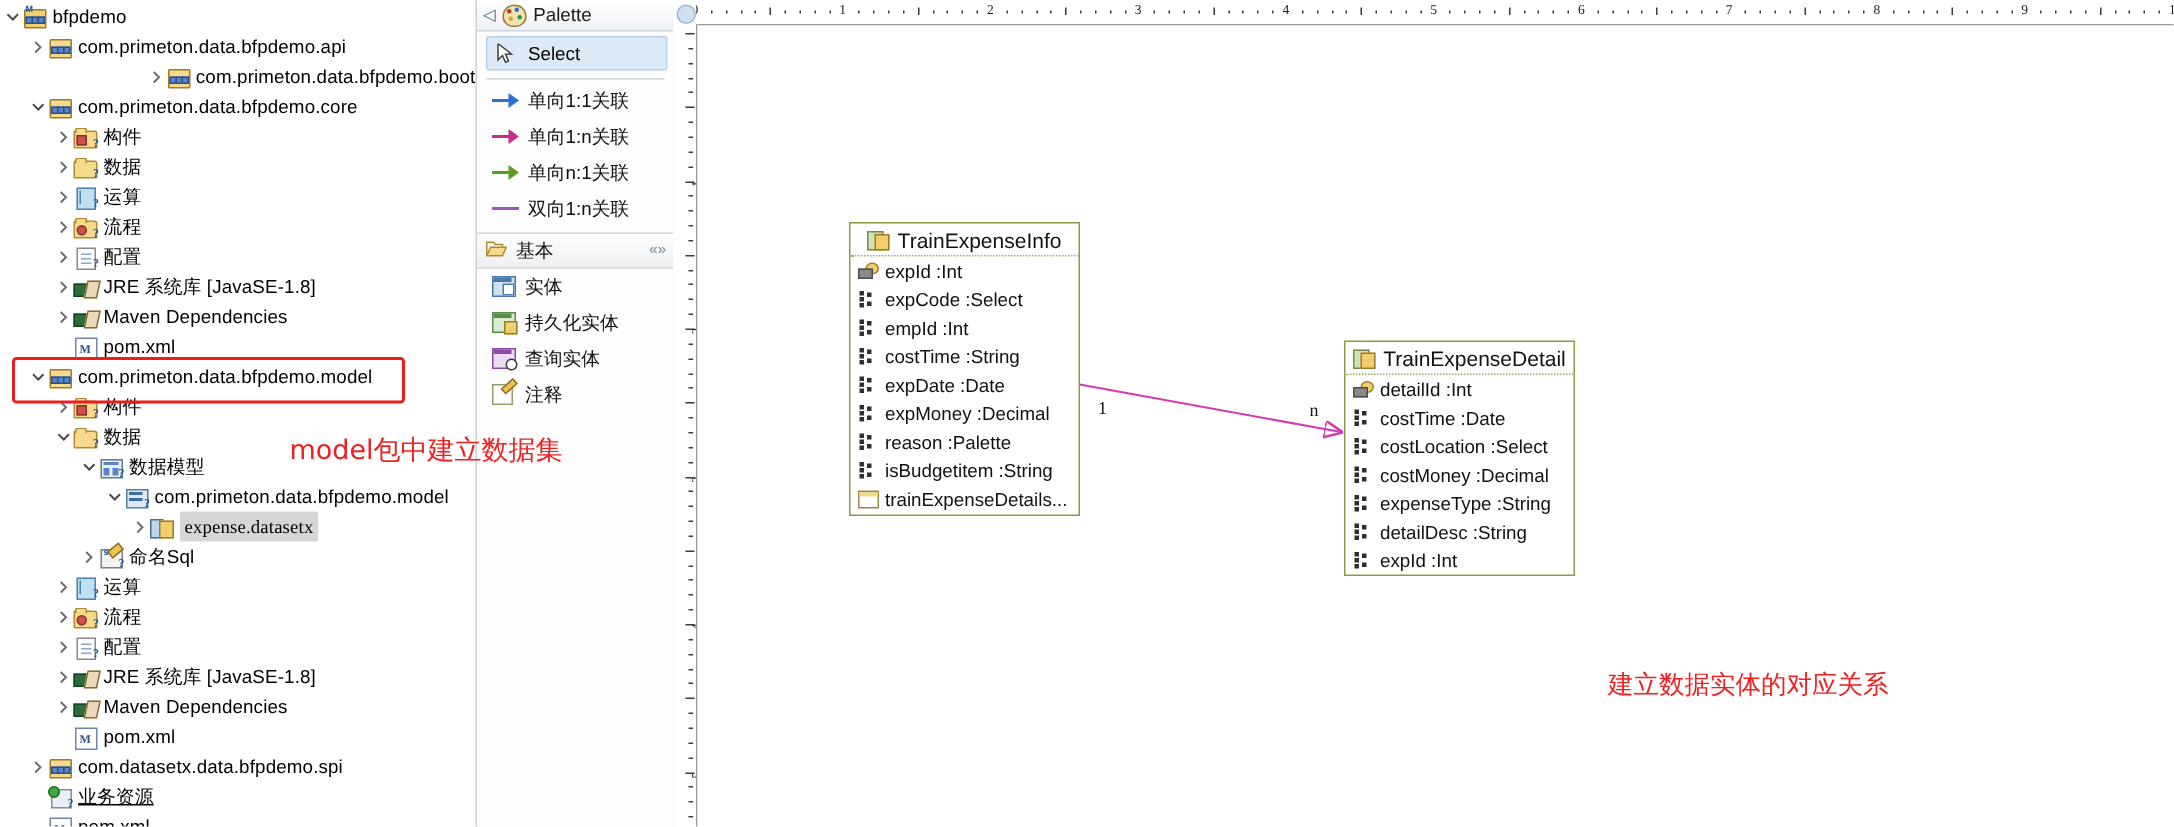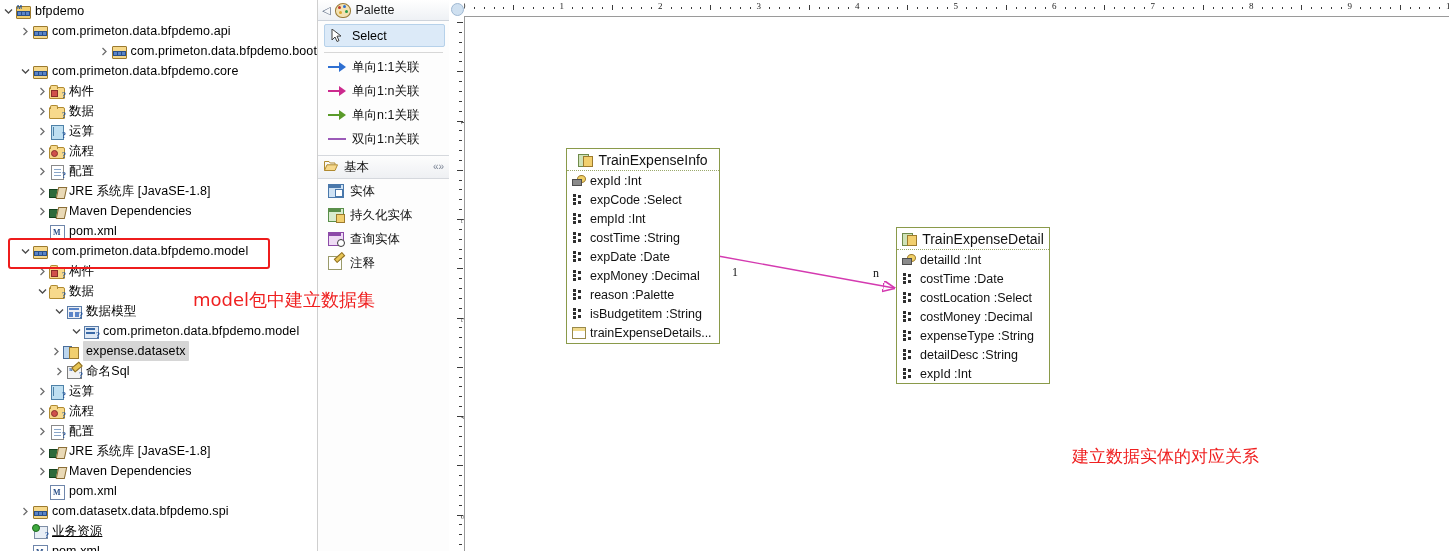--- a/index.html
+++ b/index.html
@@ -426,21 +426,21 @@
           <span class="ico">
             <span class="ic">
               <span class="dmodel" style="background:#dfe9f5;"></span>
               <span style="position:absolute;left:3px;top:4px;width:9px;height:2px;background:#3a6aa8;"></span>
               <span style="position:absolute;left:3px;top:8px;width:9px;height:2px;background:#3a6aa8;"></span>
               <span class="qmark">?</span>
             </span>
           </span>
           <span class="lbl">com.primeton.data.bfpdemo.model</span>
         </div>
-        <div class="row" style="padding-left: 50px;">
+        <div class="row" style="padding-left: 87px; font-family: Liberation Serif, serif;">
           <span class="twisty">
             <svg width="7" height="9" viewBox="0 0 7 9">
               <path d="M1.5 1 L5 4.5 L1.5 8" fill="none" stroke="#6d6d6d" stroke-width="1.3"></path>
             </svg>
           </span>
           <span class="ico">
             <span class="ic">
               <span class="dsetx">
                 <span class="l"></span>
                 <span class="r"></span>

